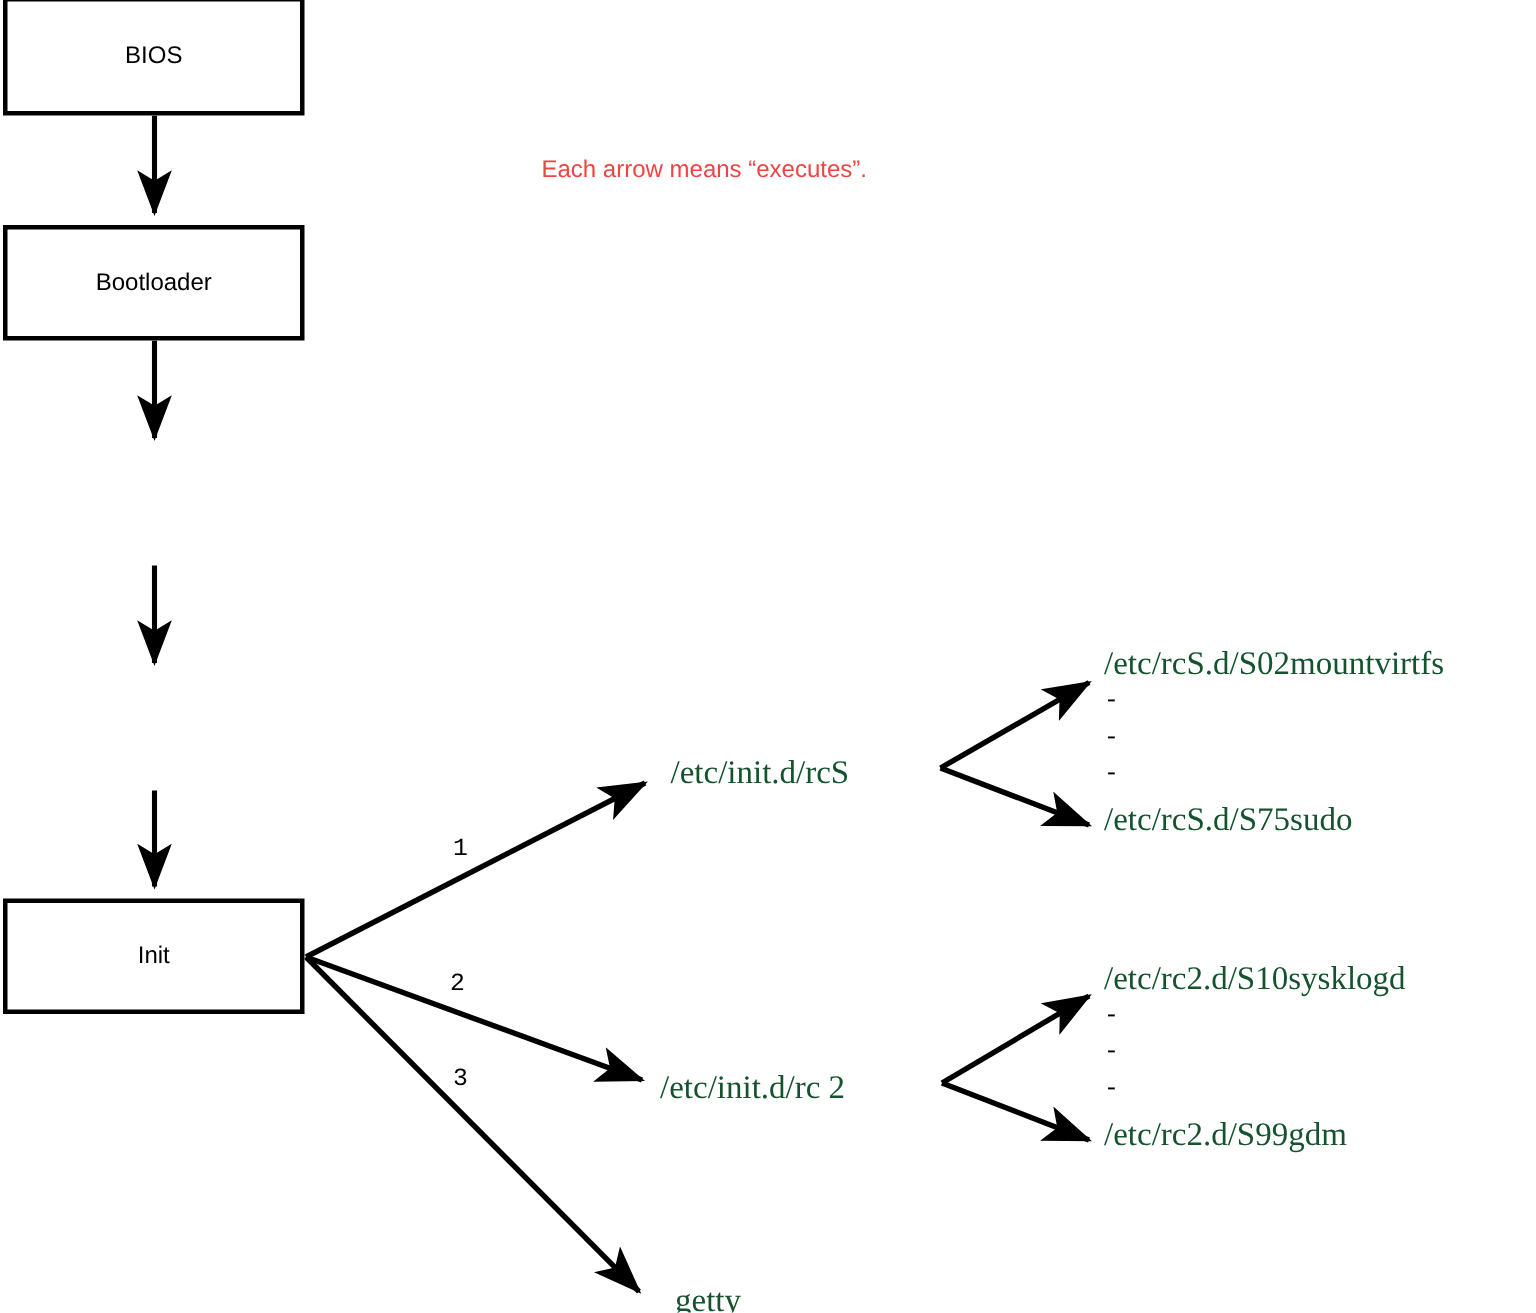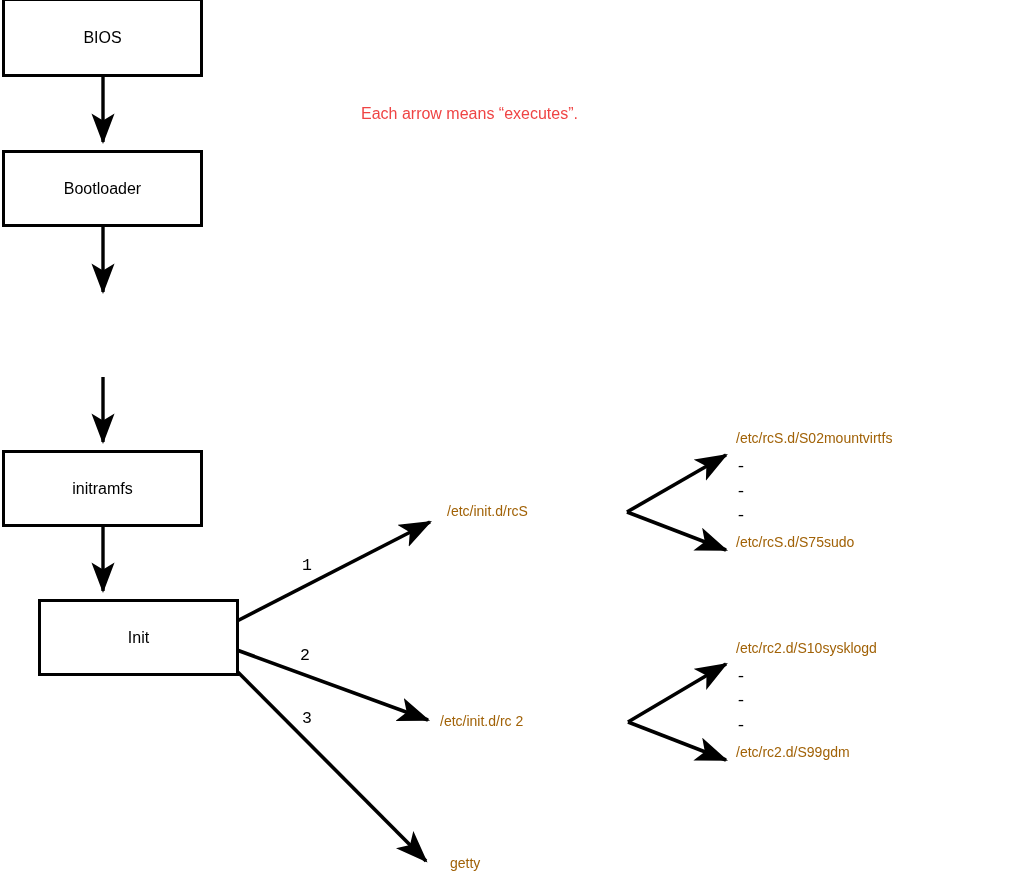--- a/index.html
+++ b/index.html
@@ -41,25 +41,25 @@
   }
   .box-label {
     font-family: "Liberation Sans", sans-serif;
     font-size: 16px;
     line-height: 1;
     color: #000000;
     white-space: nowrap;
   }
   .mono-label {
     position: absolute;
-    font-family: Liberation Sans, sans-serif;
-    font-size: 14px;
+    font-family: Liberation Serif, serif;
+    font-size: 22px;
     letter-spacing: 0px;
     line-height: 1;
-    color: #a16207;
+    color: #14532d;
     white-space: nowrap;
   }
   .num-label {
     position: absolute;
     font-family: "Liberation Mono", monospace;
     font-size: 16.5px;
     line-height: 1;
     color: #000000;
     white-space: nowrap;
   }
@@ -129,24 +129,21 @@
       <line x1="628" y1="722" x2="726" y2="760" marker-end="url(#ah)"></line>
     </g>
   </svg>
 
   <div class="box" style="left:2px; top:-2px; width:201px; height:79px;">
     <span class="box-label">BIOS</span>
   </div>
   <div class="box" style="left:2px; top:150px; width:201px; height:77px;text-align:center;">
     <span class="box-label">Bootloader</span>
   </div>
-  <div class="box" style="left:2px; top:450px; width:201px; height:77px;">
-    <span class="box-label">initramfs</span>
-  </div>
-  <div class="box" style="left:2px; top:599px; width:201px; height:77px;margin-left:36px;">
+  <div class="box" style="left:2px; top:599px; width:201px; height:77px;">
     <span class="box-label">Init</span>
   </div>
 
   <div class="caption" style="left:361px; top:106px;">Each arrow means “executes”.</div>
 
   <div class="num-label" style="left:302px; top:558px;">1</div>
   <div class="num-label" style="left:300px; top:648px;">2</div>
   <div class="num-label" style="left:302px; top:711px;">3</div>
 
   <div class="mono-label" style="left:447px; top:504px;">/etc/init.d/rcS</div>

